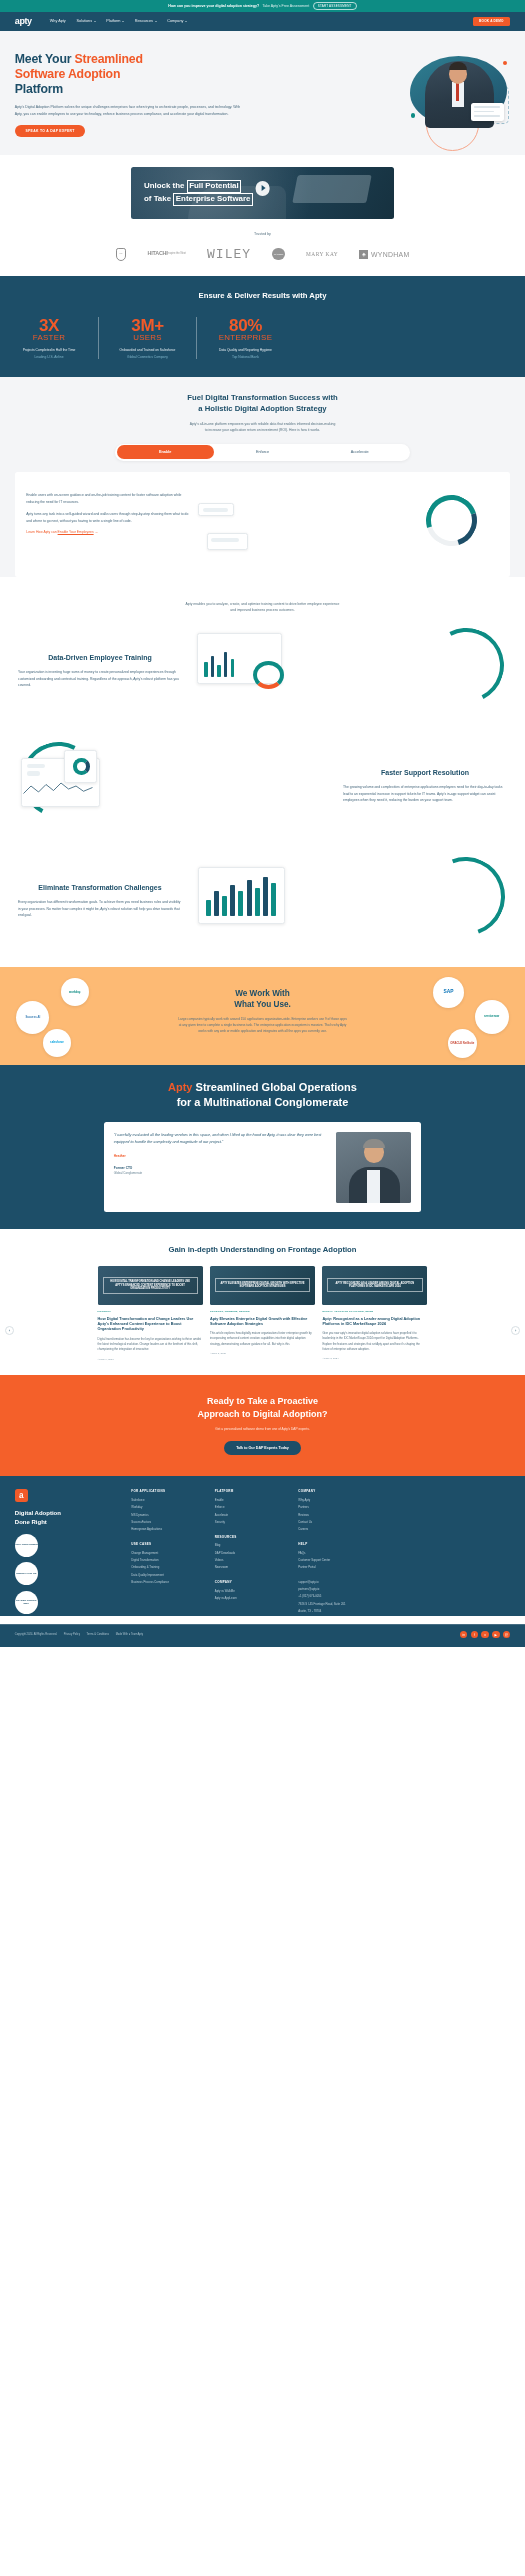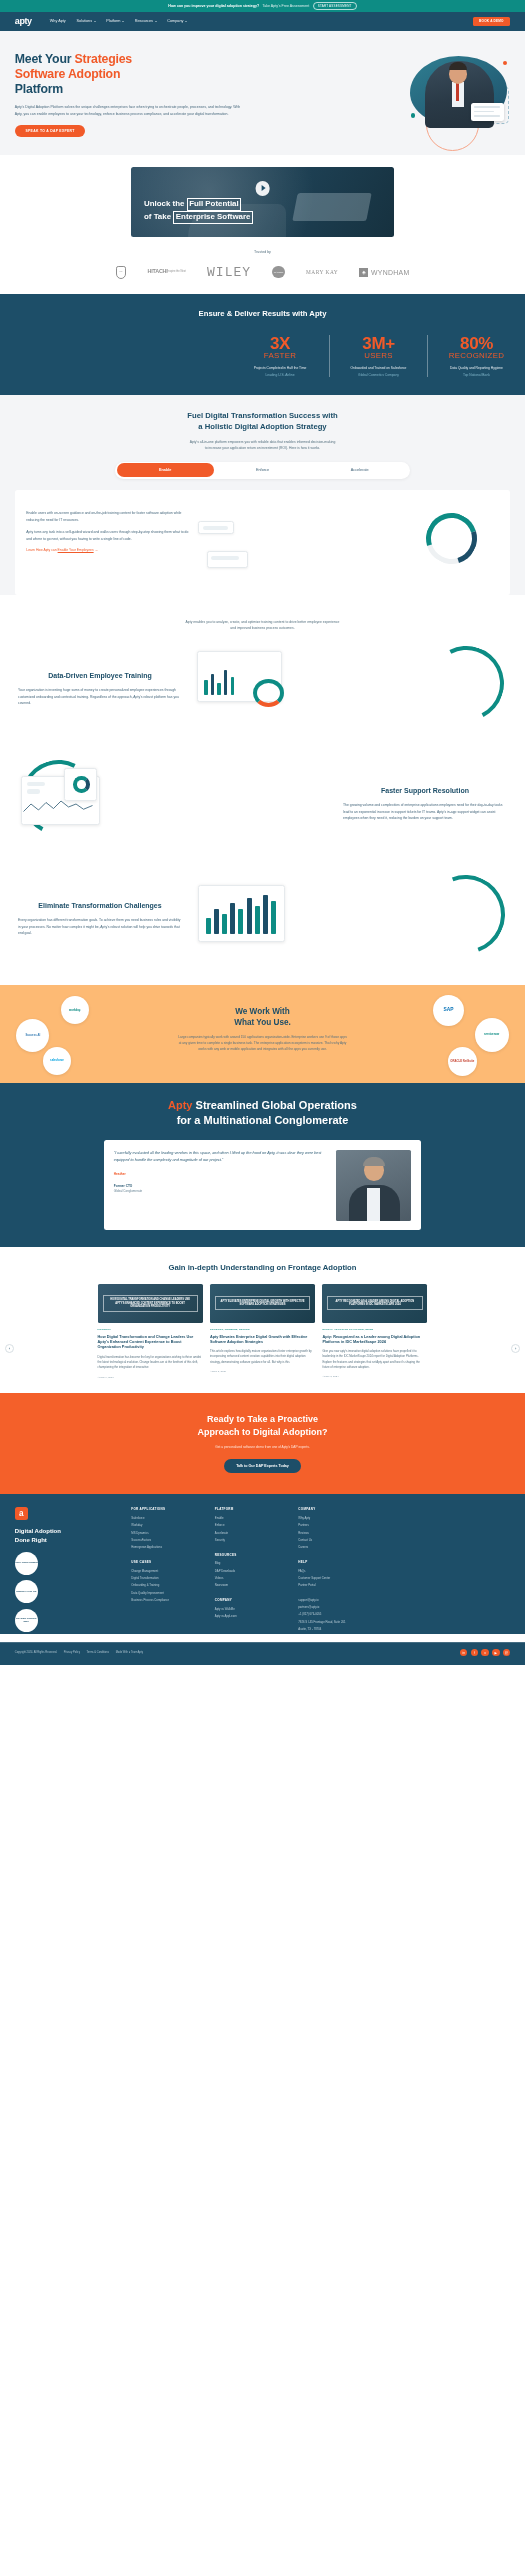--- a/index.html
+++ b/index.html
@@ -36,21 +36,21 @@
   .hero-hair{position:absolute;right:43px;top:9.8px;width:18px;height:8.2px;border-radius:9px 9px 0 0;background:#2f2a26}
   .hero-shirt{position:absolute;right:46px;top:29.5px;width:12.3px;height:24.6px;background:#eef2f5}
   .hero-tie{position:absolute;right:51px;top:31px;width:2.9px;height:18px;background:#c23b2a}
   .hero-card{position:absolute;right:6.6px;top:51px;width:33px;height:18px;background:#fff;border-radius:2.5px;box-shadow:0 0.8px 3.3px rgba(0,0,0,.18)}
   .hero-card i{display:block;height:1.6px;margin:2.9px 3.3px;background:#dde5ea;border-radius:0.8px}
   .hero-card i.s{width:60%}
   .hero-dot{position:absolute;width:4.1px;height:4.1px;border-radius:50%;background:#f15a29}
 
   
   .videosec{background:#fff;padding:11.5px 0 13px;display:flex;justify-content:center}
-  .video{width:263px;height:70px;border-radius:2.5px;position:relative;overflow:hidden;background:linear-gradient(120deg,#2c4d62,#1d3f52 60%,#16313f)}
+  .video{width:263px;height:52px;border-radius:2.5px;position:relative;overflow:hidden;background:linear-gradient(120deg,#2c4d62,#1d3f52 60%,#16313f)}
   .video .sheen{position:absolute;inset:0;background:radial-gradient(circle at 30% 35%,rgba(255,255,255,.17),transparent 55%)}
   .video .lap{position:absolute;right:24.6px;bottom:16.4px;width:74px;height:28px;background:rgba(200,214,222,.30);border-radius:2.5px;transform:skewX(-11deg)}
   .video .arm{position:absolute;left:57px;bottom:0;width:98px;height:33px;background:rgba(255,255,255,.07);border-radius:33px 8.2px 0 0}
   .play{position:absolute;left:50%;top:14px;transform:translateX(-50%);width:14.8px;height:14.8px;border-radius:50%;background:rgba(255,255,255,.92);display:flex;align-items:center;justify-content:center}
   .play .tri{width:0;height:0;border-left:4.9px solid #1d4e68;border-top:3.3px solid transparent;border-bottom:3.3px solid transparent;margin-left:1.6px}
   .vtitle{position:absolute;left:13px;bottom:13px;font-size:7.9px;font-weight:700;color:#fff;line-height:1.38}
   .vtitle .box{border:0.9px solid #fff;padding:0 1.6px;display:inline-block}
 
   
   .trusted{background:#fff;padding:0 0 14.8px;text-align:center}
@@ -64,21 +64,21 @@
   .wiley{font-family:Liberation Mono, monospace;font-size:13px;letter-spacing:1px}
   .mattel{width:12.3px;height:12.3px;border-radius:50%;background:#555;color:#fff;font-size:2.5px;display:flex;align-items:center;justify-content:center}
   .mk{font-family:"Liberation Serif",serif;font-size:5.4px;letter-spacing:0.5px}
   .wy{display:flex;align-items:center;gap:2.5px}
   .wy .sq{width:9px;height:9px;background:#4a4a4a;display:flex;align-items:center;justify-content:center;color:#fff;font-size:4.9px}
   .wy span{font-size:6.9px;letter-spacing:0.3px}
 
   
   .stats{background:#1d4e68;padding:14.8px 0 18px;text-align:center}
   .stats h2{color:#fff;font-size:7.7px;font-weight:700;margin-bottom:16.4px}
-  .stat-row{display:flex;justify-content:flex-end}
+  .stat-row{display:flex;justify-content:flex-start}
   .stat{width:98px;padding:0 6.6px}
   .stat+.stat{border-left:0.5px solid rgba(255,255,255,.35)}
   .stat .big{color:#f15a29;font-size:17px;font-weight:700;line-height:1.04;letter-spacing:-0.4px}
   .stat .mid{color:#f15a29;font-size:7.9px;font-weight:400;letter-spacing:0.3px;margin-top:-0.8px}
   .stat .s1{color:#e6edf1;font-size:3.3px;margin-top:5.7px}
   .stat .s2{color:#7fb4c9;font-size:3.3px;margin-top:2.5px}
 
   
   .fuel{background:#f4f5f7;padding:16.4px 0 0;text-align:center}
   .fuel h2{font-size:7.7px;font-weight:700;line-height:1.42;color:#1d4e68}
@@ -208,21 +208,21 @@
       <a>
           <span>Company</span>
           <i class="caret"></i>
         </a>
     </div>
     <button class="nav-cta">BOOK A DEMO</button>
   </div>
 
   <div class="hero">
     <div class="hero-l">
-      <h1><span>Meet Your </span><span class="or">Strategies</span><br><span class="or">Software Adoption</span><br><span>Platform</span></h1>
+      <h1><span>Meet Your </span><span class="or">Streamlined</span><br><span class="or">Software Adoption</span><br><span>Platform</span></h1>
       <p>Apty's Digital Adoption Platform solves the unique challenges enterprises face when trying to orchestrate people, processes, and technology. With Apty, you can enable employees to use your technology, enforce business process compliance, and accelerate your digital transformation.</p>
       <button class="hero-btn">SPEAK TO A DAP EXPERT</button>
     </div>
     <div class="hero-r">
       <div class="hero-dash"></div>
       <div class="hero-blob"></div>
       <div class="hero-ring"></div>
       <div class="hero-person"></div>
       <div class="hero-shirt"></div>
       <div class="hero-tie"></div>
@@ -287,21 +287,21 @@
         <div class="s2">Leading U.S. Airline</div>
       </div>
       <div class="stat">
         <div class="big">3M+</div>
         <div class="mid">USERS</div>
         <div class="s1">Onboarded and Trained on Salesforce</div>
         <div class="s2">Global Cosmetics Company</div>
       </div>
       <div class="stat">
         <div class="big">80%</div>
-        <div class="mid">RECOGNIZED</div>
+        <div class="mid">ENTERPRISE</div>
         <div class="s1">Data Quality and Reporting Hygiene</div>
         <div class="s2">Top National Bank</div>
       </div>
     </div>
   </div>
 
   <div class="fuel">
     <h2><span>Fuel Digital Transformation Success with</span><br><span>a Holistic Digital Adoption Strategy</span></h2>
     <p><span>Apty's all-in-one platform empowers you with reliable data that enables informed decision-making</span><br><span>to increase your application return on investment (ROI). Here is how it works.</span></p>
     <div class="tabs">

